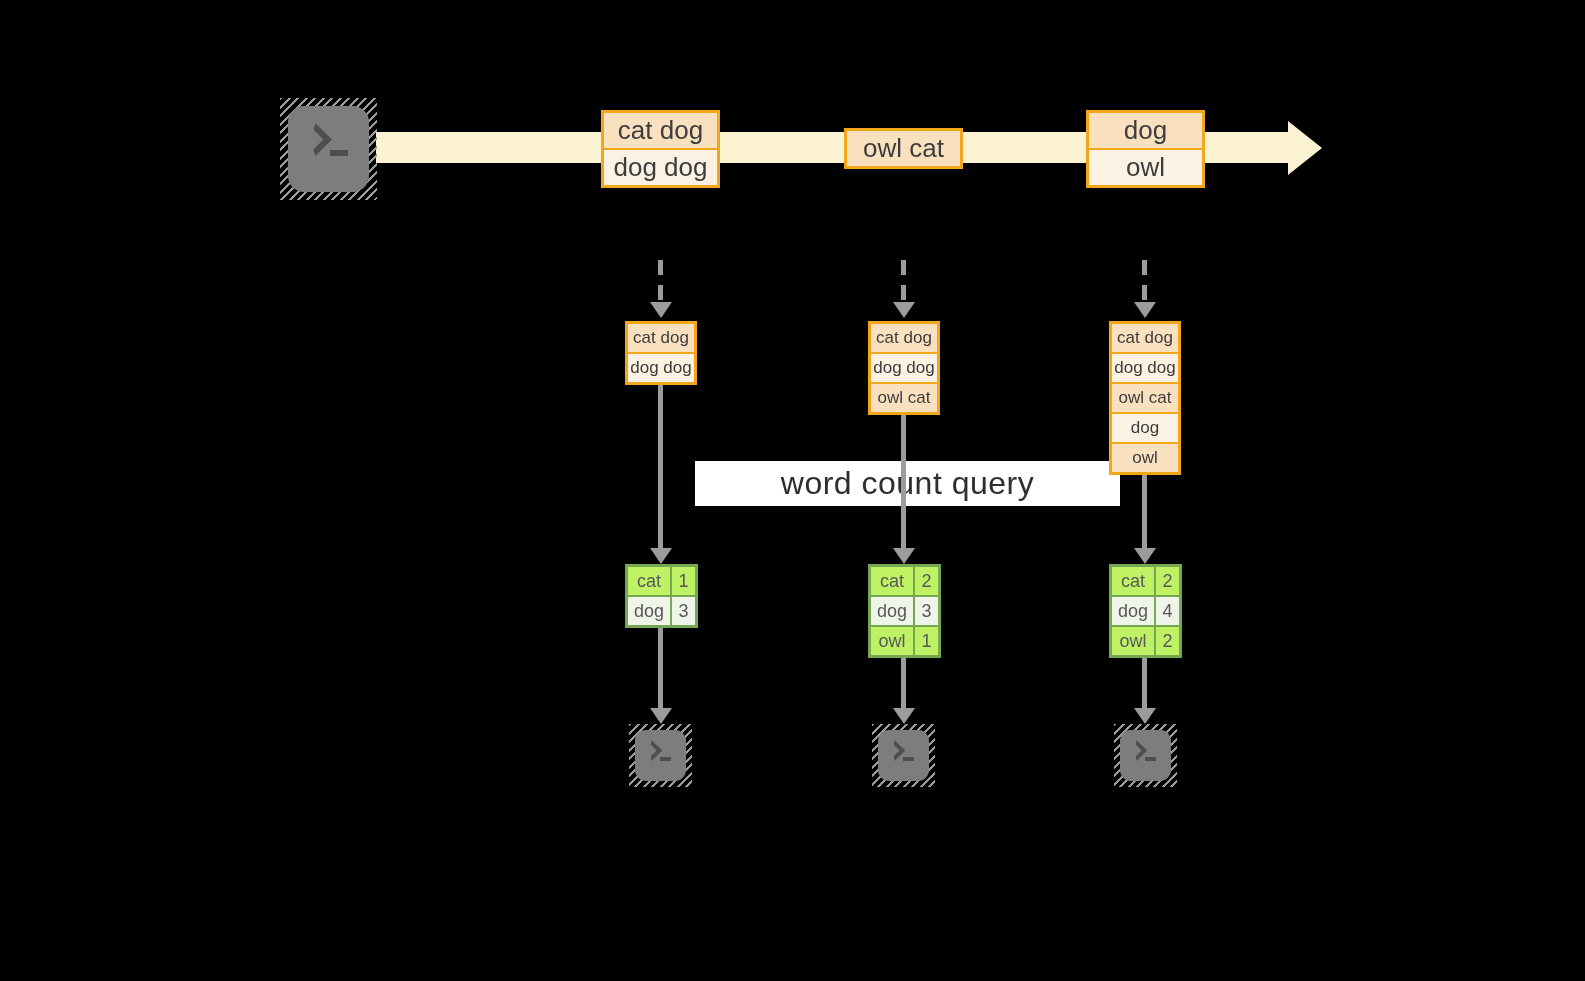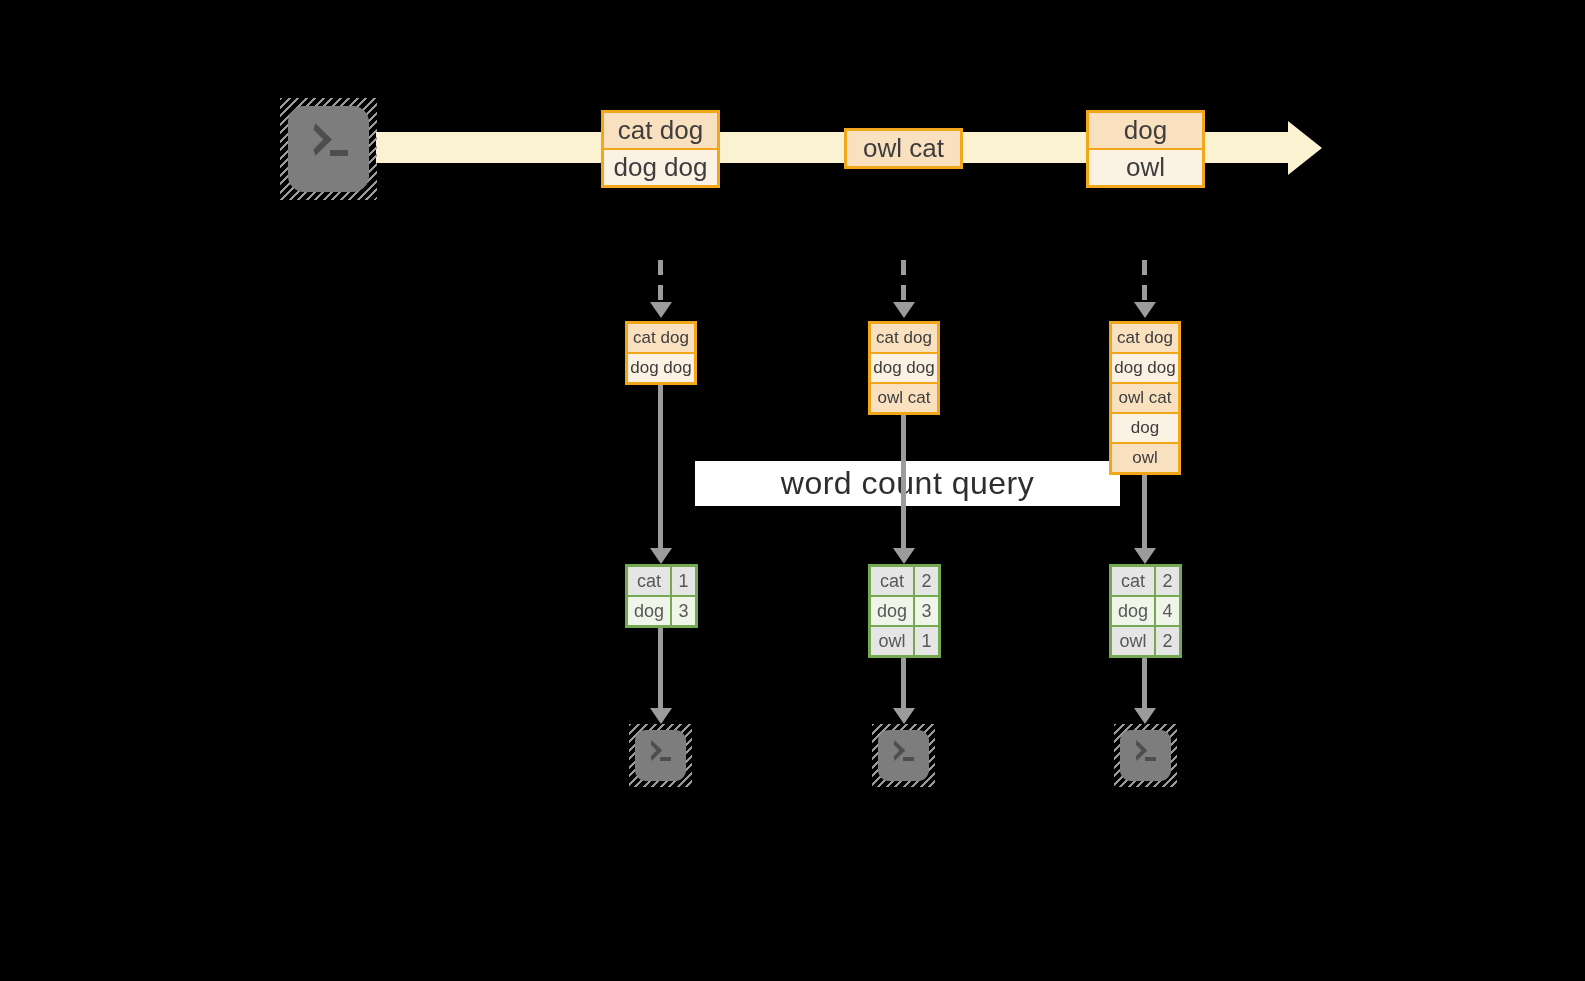--- a/index.html
+++ b/index.html
@@ -16,21 +16,21 @@
   .obox .row { display:flex; align-items:center; justify-content:center; color:#3d3d3d; }
   .obox .row:nth-child(odd) { background:#f9e1c0; }
   .obox .row:nth-child(even){ background:#fcf2e3; }
   .rec .row { width:113px; height:35px; font-size:26px; }
   .stk .row { width:66px;  height:28px; font-size:17px; }
   
   .gtable { position:absolute; border:3px solid #74a851; background:#74a851;
     display:grid; grid-template-columns:42px 23px; gap:2px; }
   .gtable .cell { height:28px; display:flex; align-items:center; justify-content:center;
     font-size:18px; color:#585858; }
-  .gtable .cell:nth-child(4n+1), .gtable .cell:nth-child(4n+2) { background:#e5e5e5; }
+  .gtable .cell:nth-child(4n+1), .gtable .cell:nth-child(4n+2) { background:#bef264; }
   .gtable .cell:nth-child(4n+3), .gtable .cell:nth-child(4n)   { background:#f0f5ea; }
   
   .varrow { position:absolute; width:5px; background:#9c9c9c; }
   .vdash  { position:absolute; width:5px;
     background:repeating-linear-gradient(180deg,#9c9c9c 0 15px,transparent 15px 25px); }
   .vhead  { position:absolute; width:0; height:0;
     border-left:11px solid transparent; border-right:11px solid transparent; border-top:16px solid #9c9c9c; }
   
   .terminal { position:absolute;
     background:repeating-linear-gradient(135deg,#9a9a9a 0 2px,transparent 2px 6px); }

